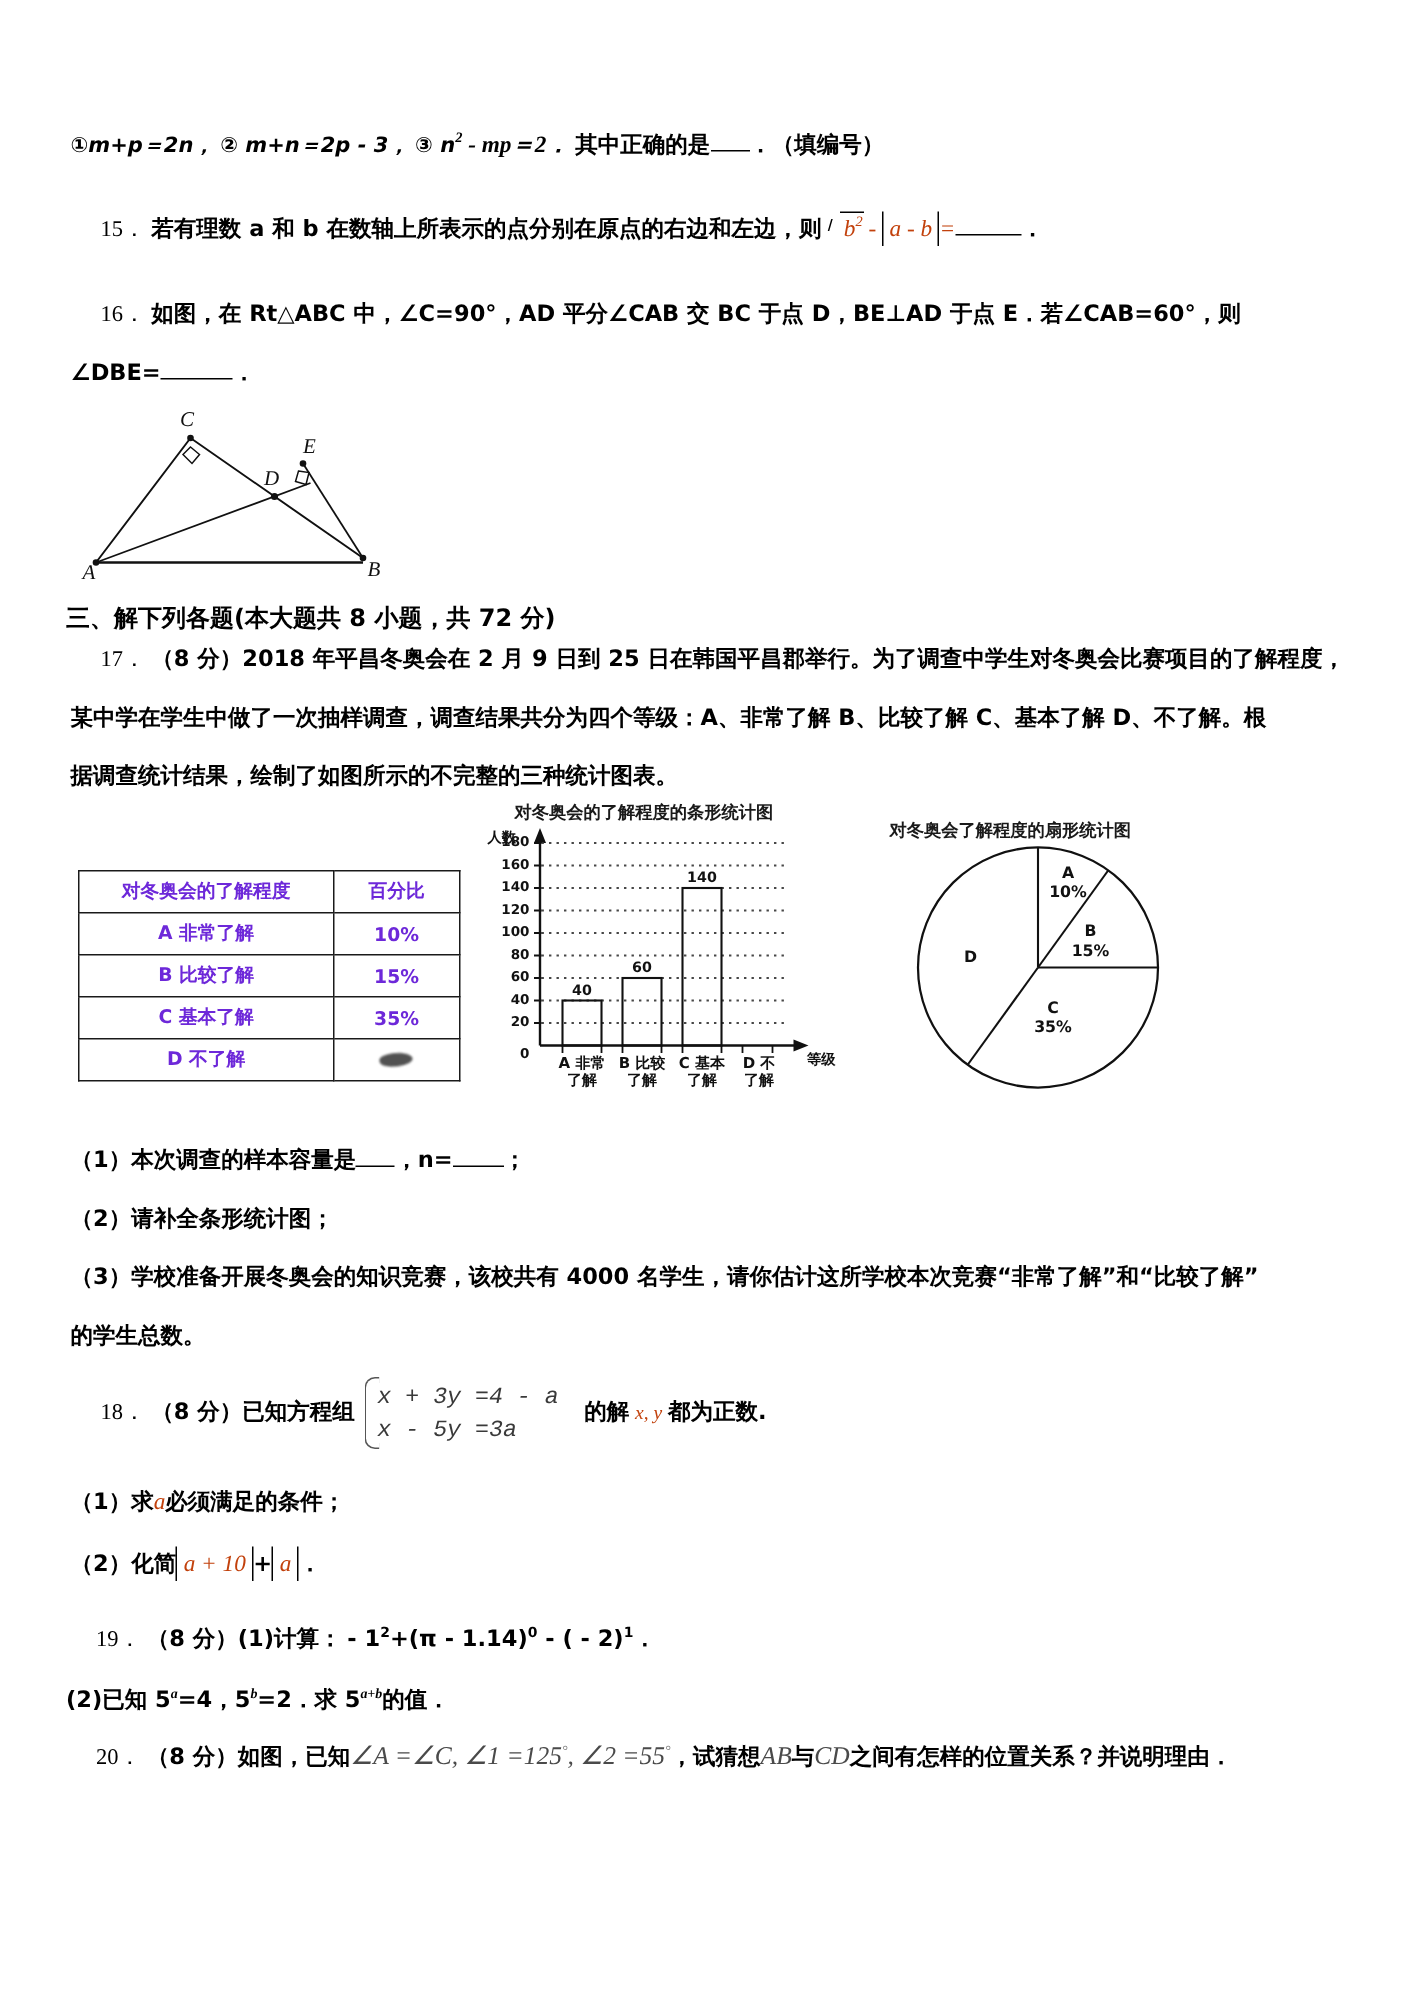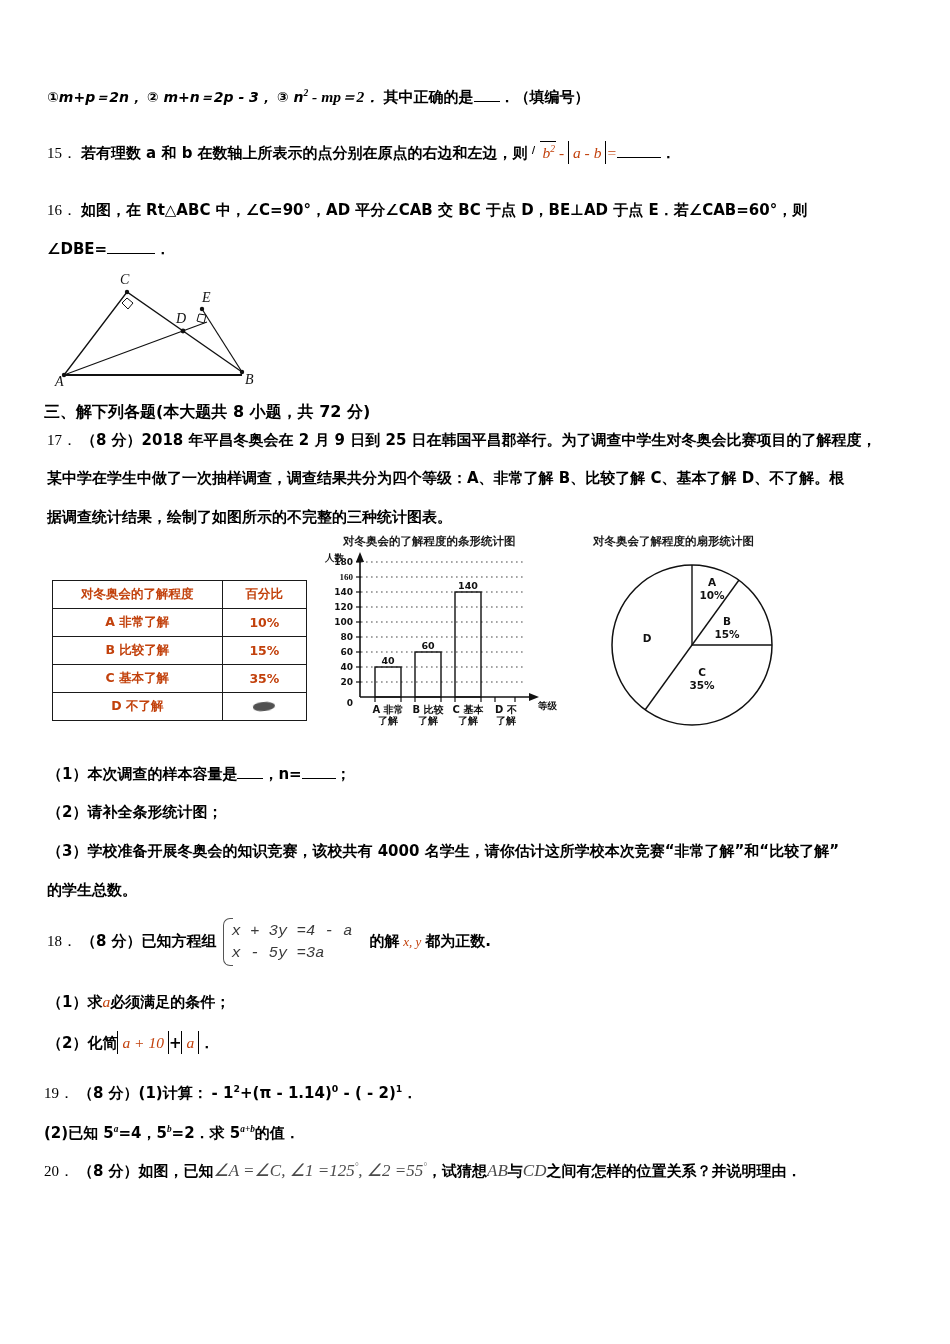--- a/index.html
+++ b/index.html
@@ -6,21 +6,21 @@
   body{
     width:950px;height:1344px;background:#ffffff;
     font-family:"Liberation Serif", serif;
     color:#000;position:relative;overflow:hidden;
   }
   .page{position:absolute;left:0;top:0;width:876px;height:1344px;}
 
   
   .line{position:absolute;font-size:15.5px;line-height:1.5;white-space:nowrap;}
   .cn{font-family:"DejaVu Sans","Liberation Sans",sans-serif;font-weight:700;font-size:15px;}
-  .num{font-family:"Liberation Serif",serif;font-size:15px;}
+  .num{font-family:"Liberation Serif",serif;font-size:15px;margin-left:20px;}
   .it{font-style:italic;font-family:"Liberation Serif",serif;font-weight:700;}
   .itlite{font-style:italic;font-family:"Liberation Serif",serif;font-weight:400;color:#c2410c;}
   sup{font-size:.62em;vertical-align:super;}
   .fillblank{display:inline-block;border-bottom:1.6px solid #000;height:.85em;vertical-align:baseline;}
 
   
   #q14tail{left:47px;top:85px;}
   .circnum{font-family:"DejaVu Sans",sans-serif;font-size:14px;font-weight:700;}
 
   
@@ -43,21 +43,21 @@
   #q17c{left:47px;top:506px;}
 
   
   #figarea{position:absolute;left:45px;top:532px;width:790px;height:215px;}
 
   
   #statstable{position:absolute;left:7px;top:48px;width:255px;border-collapse:collapse;}
   #statstable td,#statstable th{
     border:1.6px solid #1a1a1a;height:25px;text-align:center;
     font-family:"DejaVu Sans",sans-serif;font-weight:700;font-size:12.5px;
-    color:#c2410c;filter:blur(.25px);
+    color:#6d28d9;filter:blur(.25px);
   }
   #statstable th{font-size:12.5px;}
   .tdlabel{width:172px;}
   .tdpct{width:83px;}
   .smudge{display:inline-block;width:22px;height:9px;background:#2b2b2b;
     border-radius:40% 55% 45% 50%;opacity:.82;transform:rotate(-7deg);filter:blur(.6px);}
 
   
   #barchart{position:absolute;left:278px;top:0px;width:255px;height:215px;}
   .charttitle{position:absolute;font-family:"DejaVu Sans",sans-serif;font-weight:700;
@@ -248,21 +248,21 @@
       <div class="barval" style="left:170px;top:150px;width:30px;"></div>
 
       <div class="ytick" style="left:8px;top:166px;">0</div>
       <div class="ytick" style="left:8px;top:145px;">20</div>
       <div class="ytick" style="left:8px;top:130px;">40</div>
       <div class="ytick" style="left:8px;top:115px;">60</div>
       <div class="ytick" style="left:8px;top:100px;">80</div>
       <div class="ytick" style="left:8px;top:85px;">100</div>
       <div class="ytick" style="left:8px;top:70px;">120</div>
       <div class="ytick" style="left:8px;top:55px;">140</div>
-      <div class="ytick" style="left:8px;top:40px;font-family:Liberation Serif, serif;">160</div>
+      <div class="ytick" style="left:8px;top:40px;">160</div>
       <div class="ytick" style="left:8px;top:25px;">180</div>
 
       <div class="xcat" style="left:42px;top:172px;">
         <span>A 非常</span><br>
         <span>了解</span>
       </div>
       <div class="xcat" style="left:82px;top:172px;">
         <span>B 比较</span><br>
         <span>了解</span>
       </div>
@@ -270,21 +270,21 @@
         <span>C 基本</span><br>
         <span>了解</span>
       </div>
       <div class="xcat" style="left:160px;top:172px;">
         <span>D 不</span><br>
         <span>了解</span>
       </div>
     </div>
 
     <div id="piechart">
-      <div class="charttitle" style="left:8px;top:2px;">对冬奥会了解程度的扇形统计图</div>
+      <div class="charttitle" style="left:8px;top:14px;">对冬奥会了解程度的扇形统计图</div>
       <svg style="position:absolute;left:20px;top:26px;width:175px;height:175px;" viewBox="0 0 175 175">
         <circle cx="87" cy="87" r="80" fill="none" stroke="#111" stroke-width="1.5"></circle>
 
         <line x1="87" y1="87" x2="87" y2="7" stroke="#111" stroke-width="1.4"></line>
         <line x1="87" y1="87" x2="134" y2="22" stroke="#111" stroke-width="1.4"></line>
         <line x1="87" y1="87" x2="167" y2="87" stroke="#111" stroke-width="1.4"></line>
         <line x1="87" y1="87" x2="40" y2="152" stroke="#111" stroke-width="1.4"></line>
       </svg>
       <div class="pieslicelbl" style="left:112px;top:44px;width:30px;">
         <span>A</span><br>

